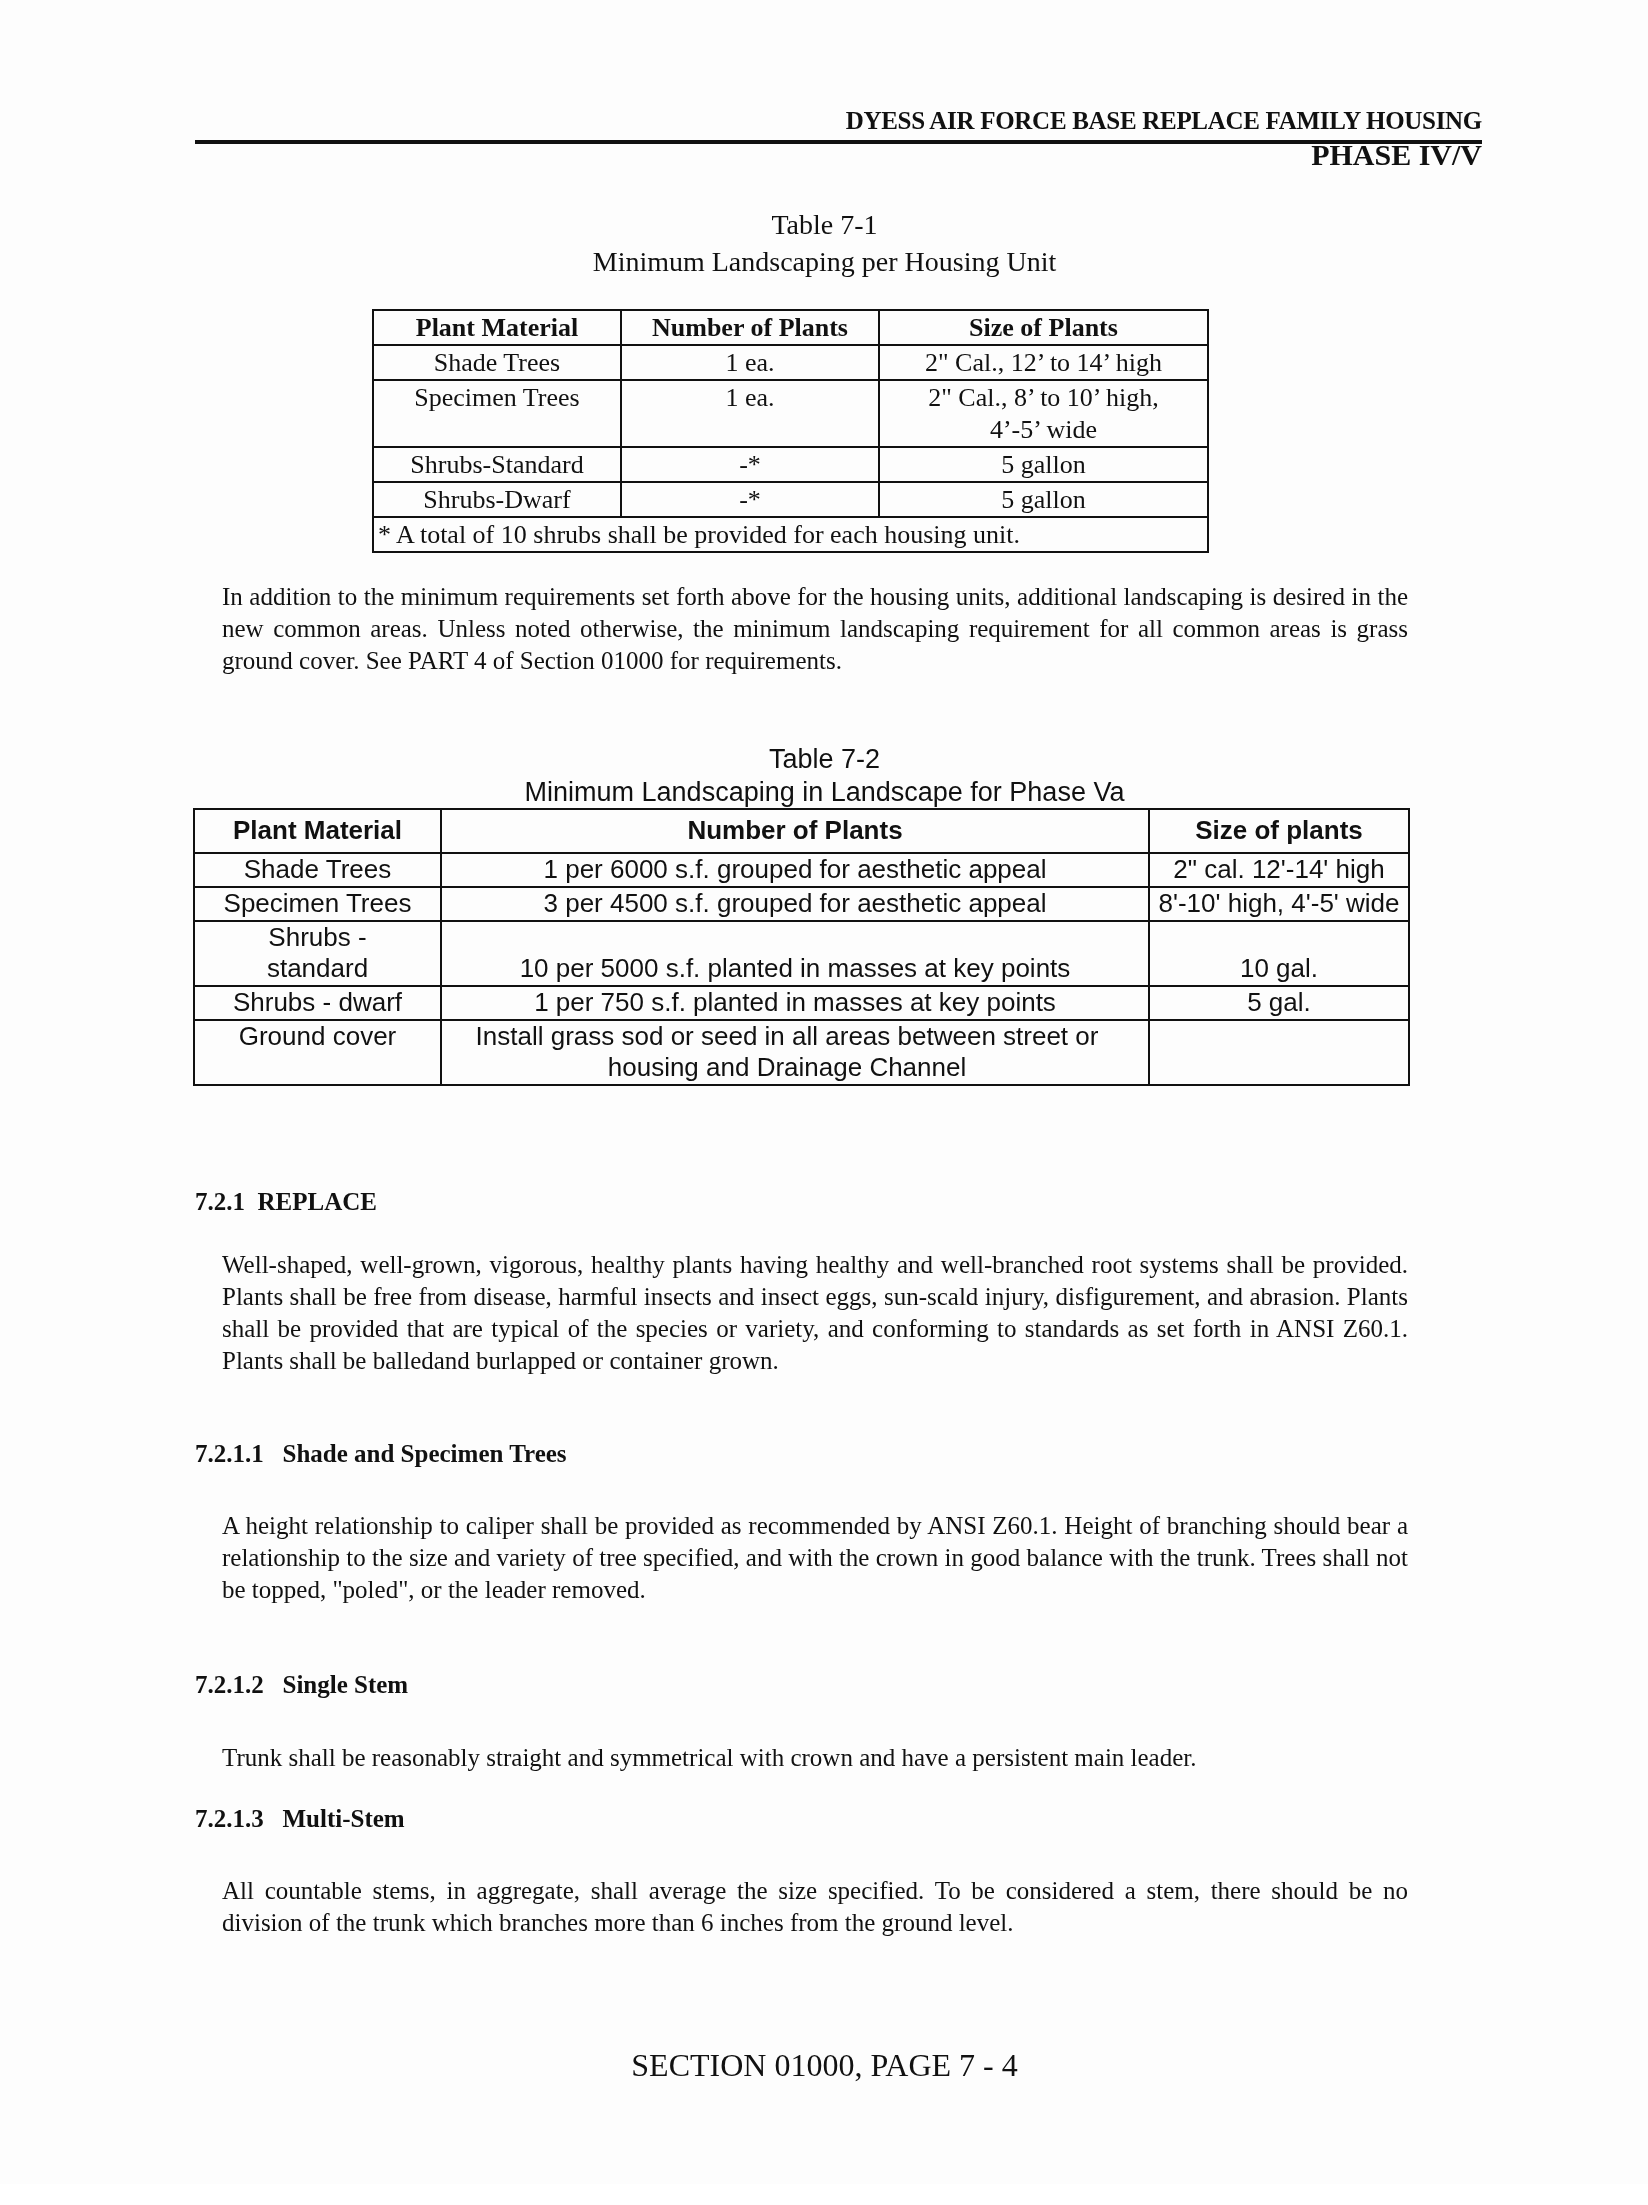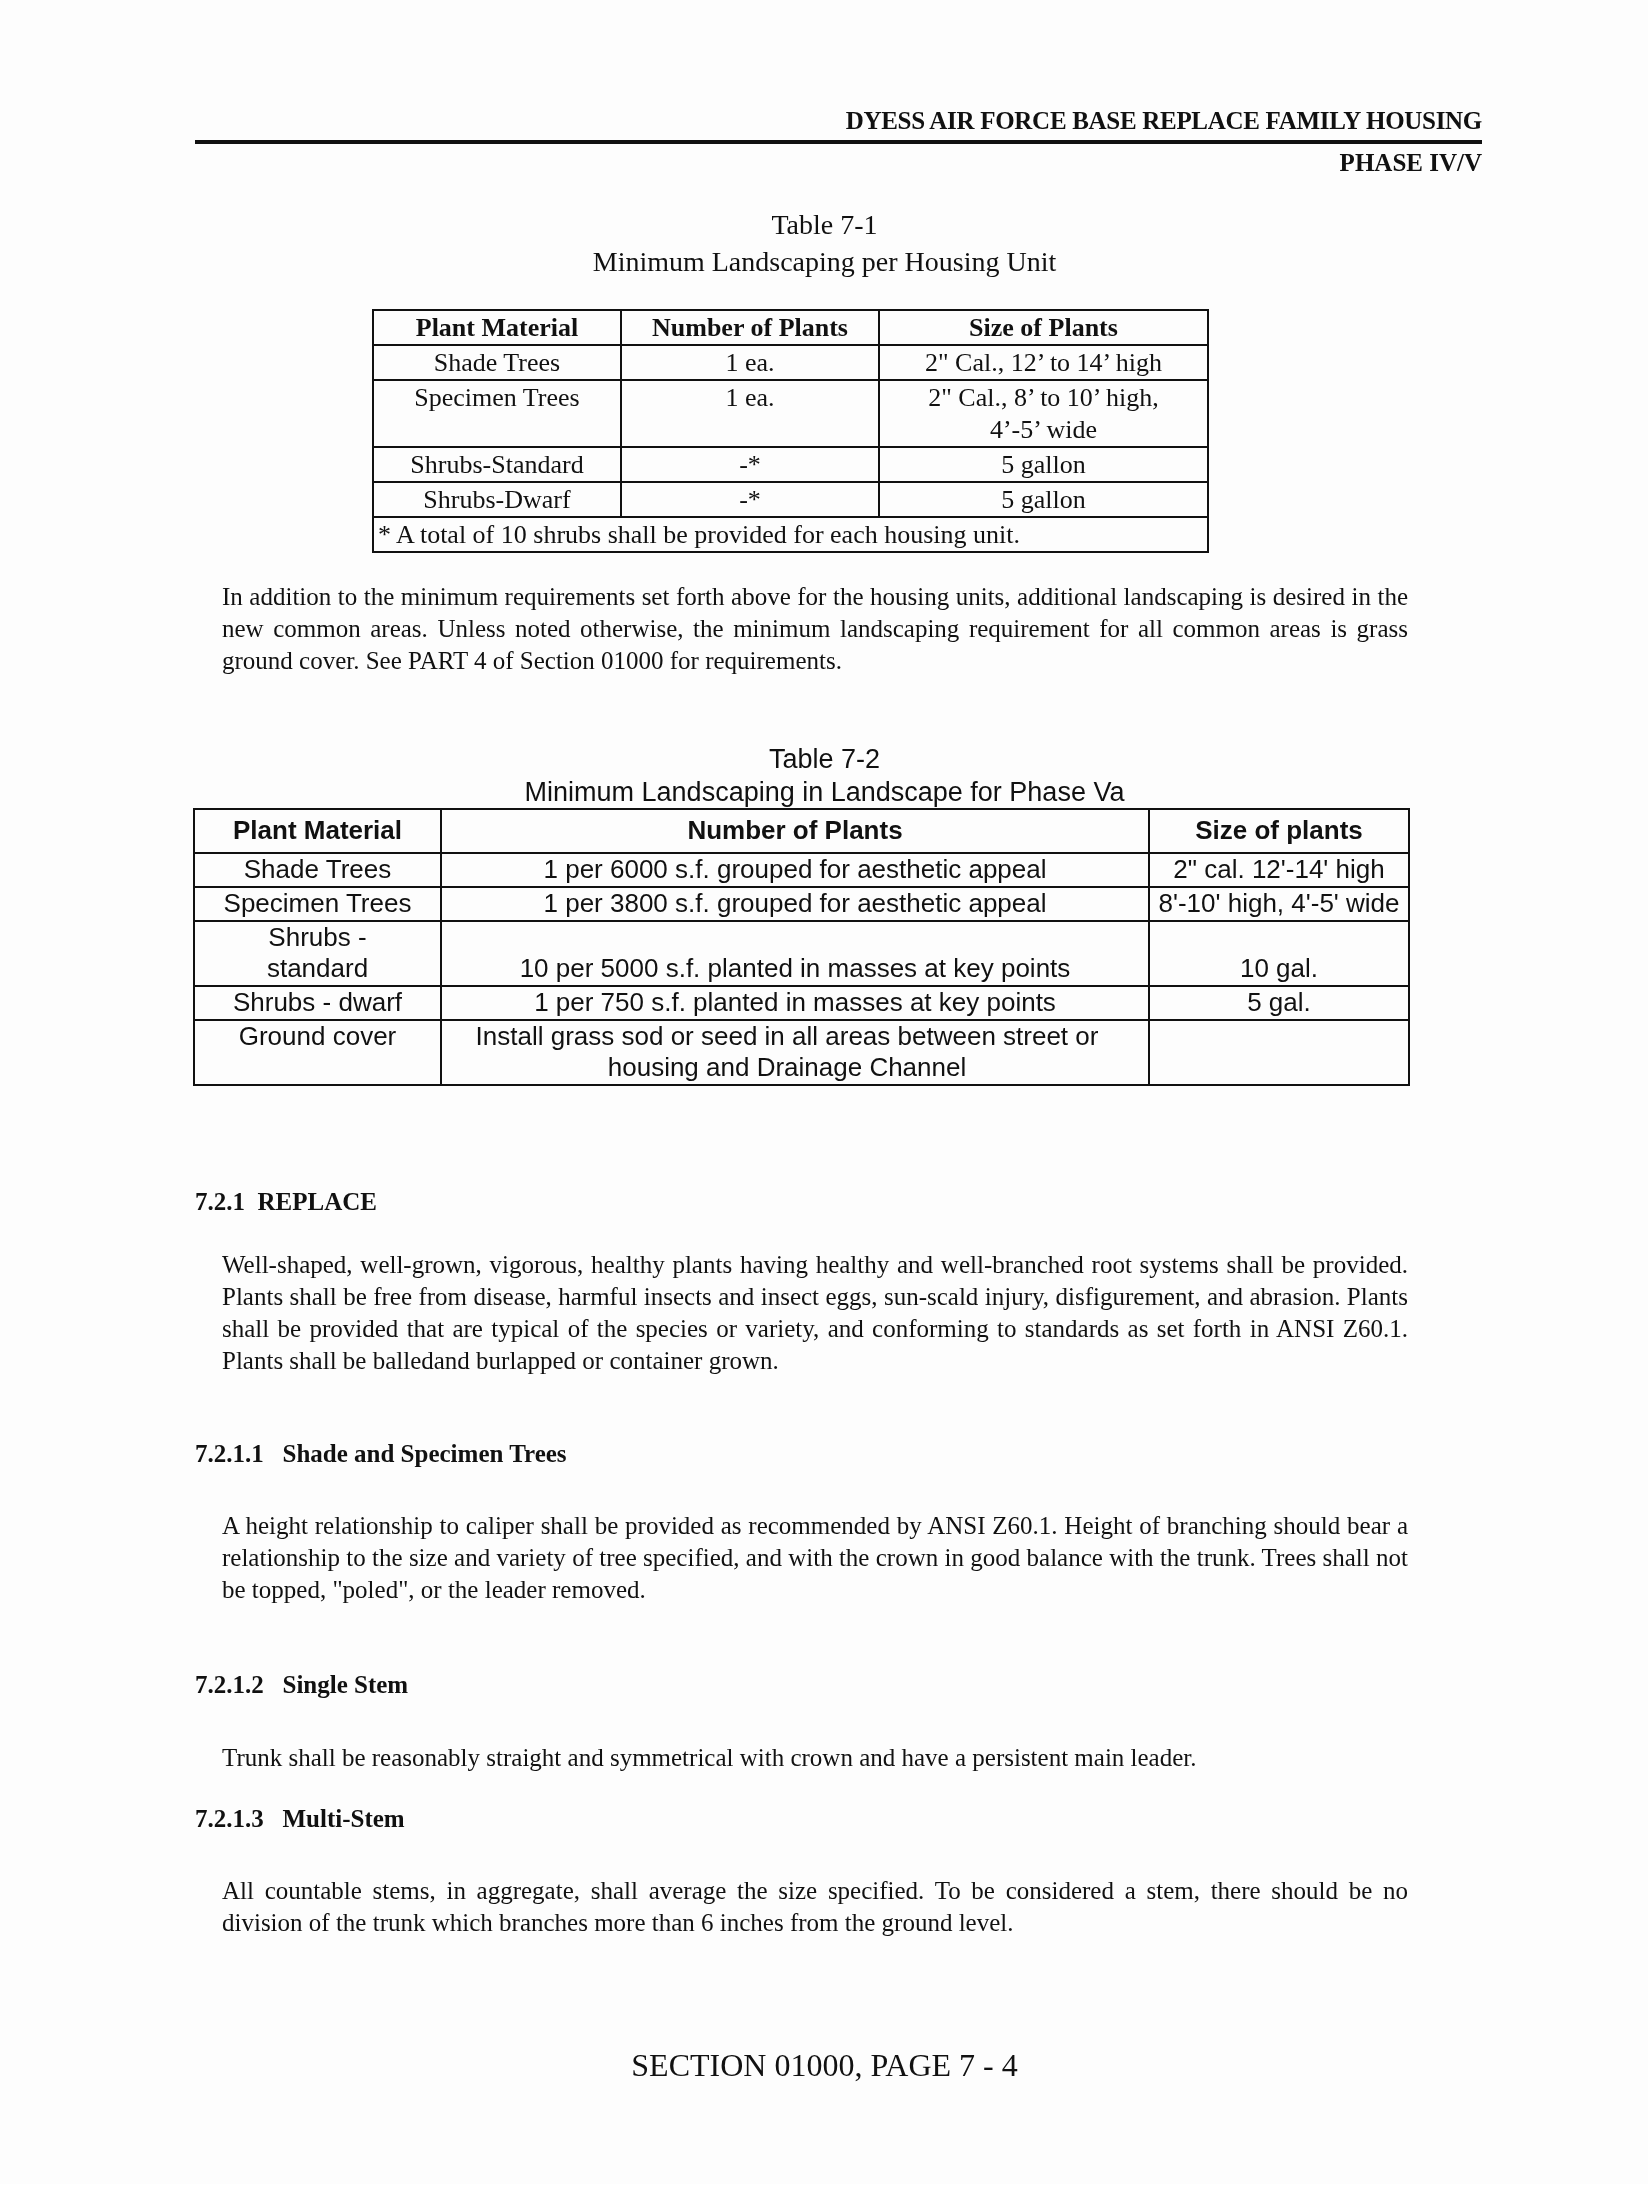--- a/index.html
+++ b/index.html
@@ -4,21 +4,21 @@
 <style>
   html, body { margin: 0; padding: 0; background: #ffffff; }
   body { width: 1649px; height: 2205px; position: relative; overflow: hidden;
          font-family: "Liberation Serif", "DejaVu Serif", serif; color: #111; }
   .page { position: absolute; left: 0; top: 0; width: 1649px; height: 2184px; background: #fdfdfd; }
 
   
   .hdr-title { position: absolute; right: 167px; top: 107px; font-weight: bold; font-size: 25px;
                letter-spacing: -0.3px; white-space: nowrap; }
   .hdr-rule { position: absolute; left: 195px; right: 167px; top: 140px; height: 3.5px; background: #111; }
-  .hdr-sub { position: absolute; right: 167px; top: 149px; font-weight: bold; font-size: 25px; white-space: nowrap; }
+  .hdr-sub { position: absolute; right: 167px; top: 138px; font-weight: bold; font-size: 30px; white-space: nowrap; }
 
   
   .caption { position: absolute; left: 0; width: 100%; text-align: center; font-size: 28px; line-height: 35px; }
   .caption.sans { font-family: "Liberation Sans", "DejaVu Sans", sans-serif; font-size: 27px; }
 
   
   table { border-collapse: collapse; position: absolute; }
   .t1 { left: 372px; top: 309px; width: 837px; font-size: 26px; }
   .t1 td, .t1 th { border: 2.5px solid #111; text-align: center; vertical-align: top; padding: 1px 4px 0 4px; line-height: 32px; }
   .t1 th { font-weight: bold; }
@@ -101,21 +101,21 @@
       <th class="c2">Number of Plants</th>
       <th>Size of plants</th>
     </tr>
     <tr>
       <td>Shade Trees</td>
       <td>1 per 6000 s.f. grouped for aesthetic appeal</td>
       <td>2" cal. 12'-14' high</td>
     </tr>
     <tr>
       <td>Specimen Trees</td>
-      <td>1 per 3800 s.f. grouped for aesthetic appeal</td>
+      <td>3 per 4500 s.f. grouped for aesthetic appeal</td>
       <td class="top">8'-10' high, 4'-5' wide</td>
     </tr>
     <tr>
       <td style="padding-left:30px;padding-right:30px;">Shrubs - standard</td>
       <td>10 per 5000 s.f. planted in masses at key points</td>
       <td>10 gal.</td>
     </tr>
     <tr>
       <td>Shrubs - dwarf</td>
       <td>1 per 750 s.f. planted in masses at key points</td>

